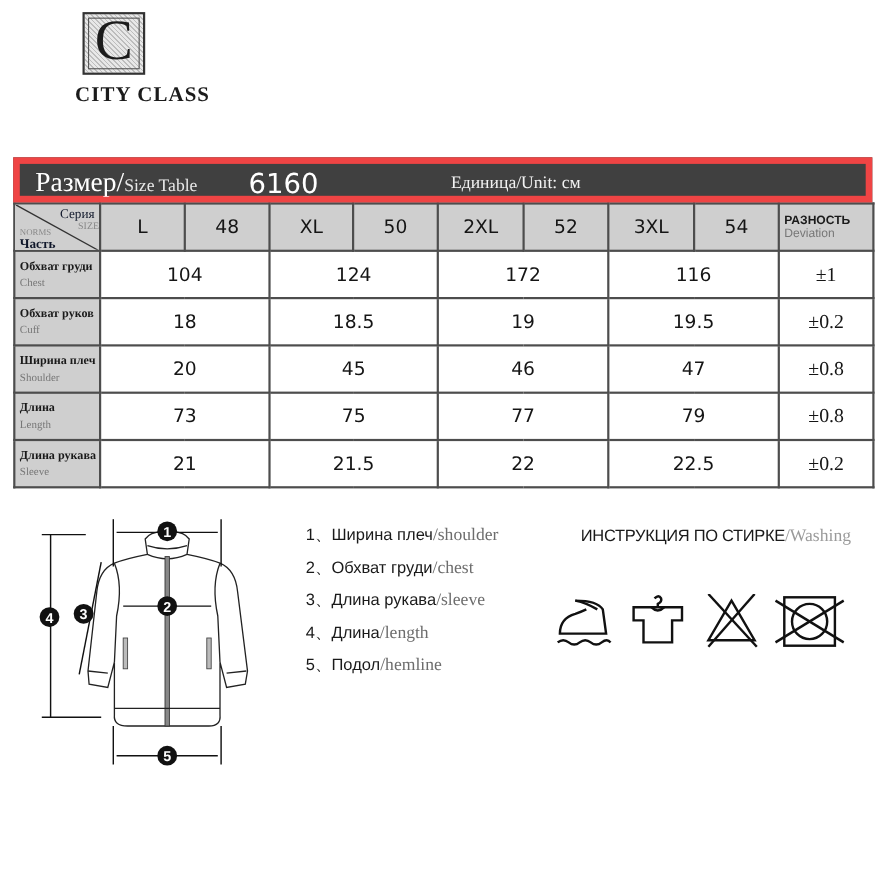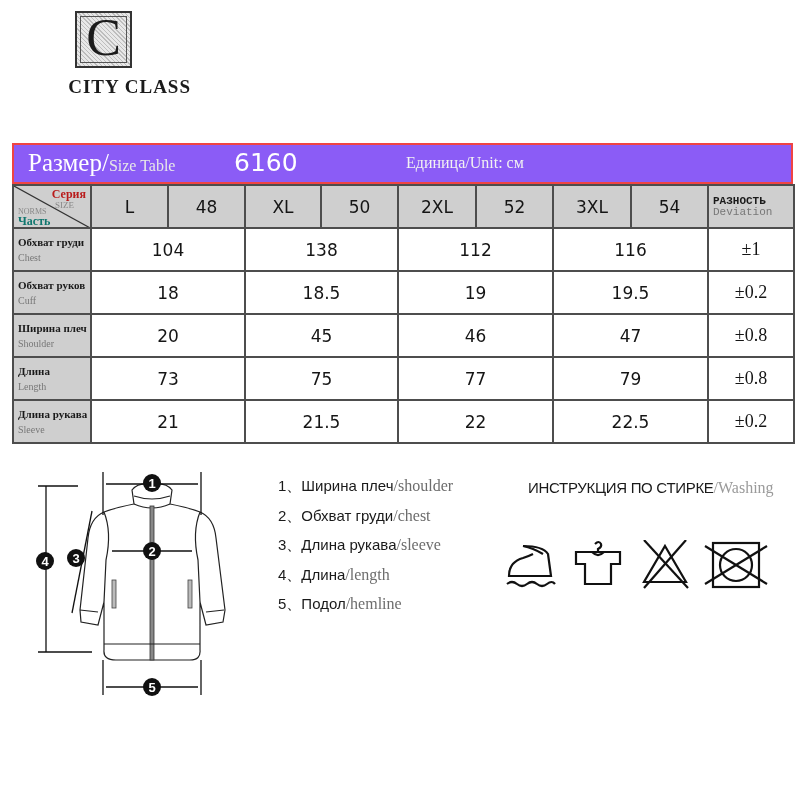--- a/index.html
+++ b/index.html
@@ -8,40 +8,40 @@
 
   
   .logo { position: absolute; left: 14px; top: 8px; width: 175px; height: 95px; }
   .logo-box { position: absolute; left: 61px; top: 3px; width: 57px; height: 57px; border: 2px solid #333; background: repeating-linear-gradient(45deg, #e8e8e8 0 2px, #bdbdbd 2px 3px); }
   .logo-box-inner { position: absolute; left: 3px; top: 3px; right: 3px; bottom: 3px; border: 1px solid #555; display: flex; align-items: center; justify-content: center; }
   .logo-c { font-family: "Liberation Serif", serif; font-size: 52px; line-height: 1; color: #1b1b1b; margin-top: -4px; }
   .logo-text { position: absolute; left: 2px; top: 68px; width: 175px; text-align: right; font-family: "Liberation Serif", serif; font-weight: bold; font-size: 19px; letter-spacing: 1px; color: #1b1b1b; }
 
   
   .size-table { position: absolute; left: 12px; top: 143px; width: 781px; }
-  .title-bar { position: relative; height: 41px; background: #8b5cf6; border: 2px solid #ef4444; }
+  .title-bar { position: relative; height: 41px; background: #404040; border: 6px solid #ef4444; }
   .title-ru { position: absolute; left: 14px; top: 4px; font-family: "Liberation Serif", serif; font-size: 25px; color: #fff; }
   .title-en { font-size: 16px; color: #e8e8e8; }
-  .title-code { position: absolute; left: 220px; top: 3px; font-family: "DejaVu Sans", sans-serif; font-size: 25px; color: #fff; }
+  .title-code { position: absolute; left: 208px; top: 3px; font-family: "DejaVu Sans", sans-serif; font-size: 25px; color: #fff; }
   .title-unit { position: absolute; left: 392px; top: 9px; font-family: "Liberation Serif", serif; font-size: 16px; color: #f2f2f2; }
 
   table { border-collapse: collapse; width: 781px; table-layout: fixed; }
   td { border: 2px solid #4d4d4d; text-align: center; vertical-align: middle; font-family: "DejaVu Sans", sans-serif; font-size: 17px; color: #151515; height: 43px; }
   tr.head td { background: #cfcfcf; }
   td.label { background: #cfcfcf; text-align: left; padding-left: 4px; font-family: "Liberation Serif", serif; }
   .lab-ru { display: block; font-size: 11px; font-weight: bold; color: #1a1a1a; }
   .lab-en { display: block; font-size: 10px; color: #777; margin-top: 4px; }
   td.dev { font-family: "Liberation Serif", serif; font-size: 18px; }
   td.corner { position: relative; background: #cfcfcf; padding: 0; overflow: hidden; font-family: "Liberation Serif", serif; }
   .corner svg { position: absolute; left: 0; top: 0; }
-  .c-seria { position: absolute; right: 4px; top: 1px; font-size: 12px; font-weight: bold; color: #b91c1c; }
-  .c-size { position: absolute; right: 16px; top: 14px; font-size: 9px; color: #888; margin-left: 26px; }
+  .c-seria { position: absolute; right: 4px; top: 1px; font-size: 12px; font-weight: normal; color: #0f172a; }
+  .c-size { position: absolute; right: 0; top: 14px; font-size: 9px; color: #888; margin-left: 26px; }
   .c-norms { position: absolute; left: 4px; top: 21px; font-size: 8px; color: #888; }
-  .c-chast { position: absolute; left: 4px; top: 28px; font-size: 12px; font-weight: bold; color: #0f766e; }
-  .dev-head { text-align: left; padding-left: 4px; font-family: Liberation Mono, monospace; }
+  .c-chast { position: absolute; left: 4px; top: 28px; font-size: 12px; font-weight: bold; color: #0f172a; }
+  .dev-head { text-align: left; padding-left: 4px; font-family: Liberation Sans, sans-serif; }
   .dev-ru { display: block; font-size: 11px; font-weight: bold; color: #1a1a1a; }
   .dev-en { display: block; font-size: 11px; color: #777; margin-top: -1px; }
 
   
   .diagram { position: absolute; left: 20px; top: 460px; width: 240px; height: 245px; }
 
   
   .legend { position: absolute; left: 278px; top: 477px; }
   .legend-item { height: 29.5px; font-size: 15px; color: #1a1a1a; white-space: nowrap; }
   .legend-en { font-family: "Liberation Serif", serif; color: #6d6d6d; font-size: 16px; }
@@ -107,22 +107,22 @@
         <span class="dev-en">Deviation</span>
       </td>
     </tr>
 
     <tr>
       <td class="label">
             <span class="lab-ru">Обхват груди</span>
             <span class="lab-en">Chest</span>
           </td>
       <td colspan="2">104</td>
-      <td colspan="2">138</td>
-      <td colspan="2">112</td>
+      <td colspan="2">124</td>
+      <td colspan="2">172</td>
       <td colspan="2">116</td>
       <td class="dev">±1</td>
     </tr>
     <tr>
       <td class="label">
             <span class="lab-ru">Обхват руков</span>
             <span class="lab-en">Cuff</span>
           </td>
       <td colspan="2">18</td>
       <td colspan="2">18.5</td>

